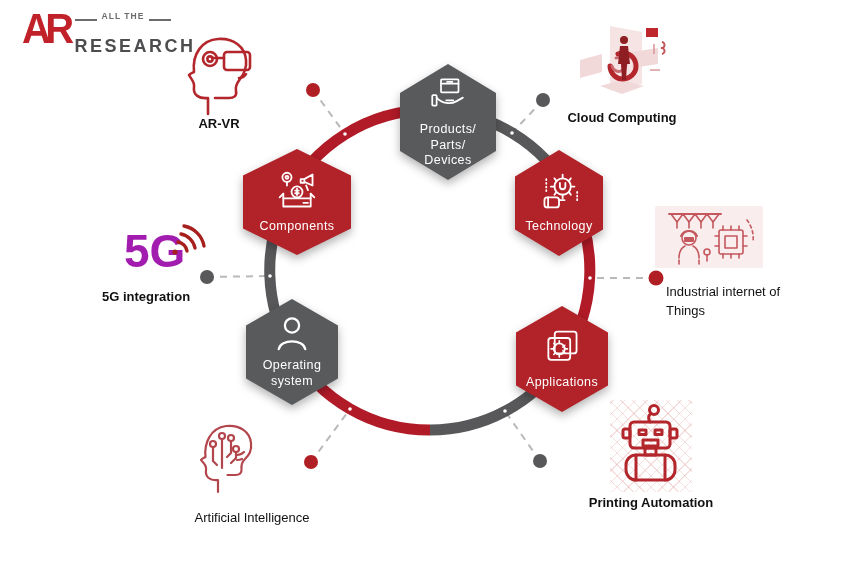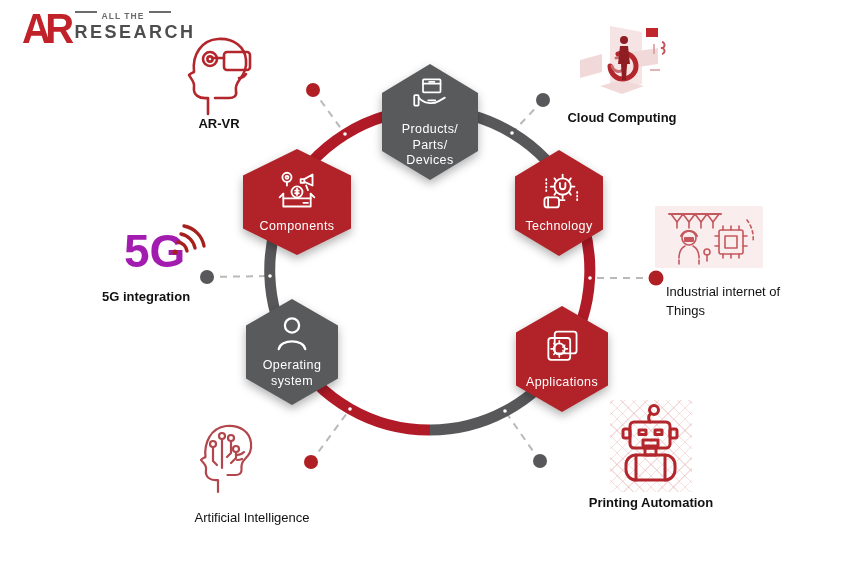--- a/index.html
+++ b/index.html
@@ -4,23 +4,23 @@
 <style>
   html,body{margin:0;padding:0;background:#ffffff;}
   .canvas{position:relative;width:841px;height:561px;background:#ffffff;overflow:hidden;
           font-family:"Liberation Sans","DejaVu Sans",sans-serif;}
 
   
   .logo{position:absolute;left:22px;top:8px;display:flex;align-items:flex-start;}
   .logo-mark{font-weight:800;font-size:40px;line-height:40px;color:#c1222a;letter-spacing:-0.14em;
              transform:scaleY(1.05);padding-right:6px;}
   .logo-text{padding-top:3px;}
-  .logo-tagline{display:flex;align-items:flex-start;gap:5px;color:#6b6b6d;font-size:8.5px;font-weight:700;letter-spacing:1px;}
+  .logo-tagline{display:flex;align-items:flex-end;gap:5px;color:#6b6b6d;font-size:8.5px;font-weight:700;letter-spacing:1px;}
   .logo-tagline .rule{width:22px;height:2px;background:#6b6b6d;}
-  .logo-name{font-size:18px;font-weight:600;color:#4d4d4f;letter-spacing:2.5px;margin-top:1px;}
+  .logo-name{font-size:18px;font-weight:600;color:#4d4d4f;letter-spacing:2.5px;margin-top:15px;}
 
   
   .overlay{position:absolute;left:0;top:0;}
 
   
   .hex-wrap{position:absolute;filter:drop-shadow(0 4px 5px rgba(0,0,0,0.3));}
   .hex{width:100%;height:100%;clip-path:polygon(50% 0%,100% 25%,100% 75%,50% 100%,0% 75%,0% 25%);
        display:flex;flex-direction:column;align-items:center;justify-content:center;gap:3px;}
   .hex.red{background:#b22329;}
   .hex.gray{background:#595a5c;}
@@ -96,21 +96,21 @@
       <circle cx="313" cy="90" r="7" fill="#b01f24"></circle>
       <circle cx="543" cy="100" r="7" fill="#58585a"></circle>
       <circle cx="656" cy="278" r="7.5" fill="#b01f24"></circle>
       <circle cx="207" cy="277" r="7" fill="#58585a"></circle>
       <circle cx="311" cy="462" r="7" fill="#b01f24"></circle>
       <circle cx="540" cy="461" r="7" fill="#58585a"></circle>
     </g>
   </svg>
 
 
-  <div class="hex-wrap" style="left:382px;top:64px;width:96px;height:116px;">
+  <div class="hex-wrap" style="left:400px;top:64px;width:96px;height:116px;">
     <div class="hex gray">
       <span>
         <svg width="42" height="40" viewBox="0 0 48 44" fill="none" stroke="#ffffff" stroke-width="2" stroke-linecap="round" stroke-linejoin="round">
           <rect x="16" y="4" width="20" height="15" rx="1"></rect>
           <line x1="16" y1="9" x2="36" y2="9"></line>
           <line x1="23" y1="7" x2="29" y2="7"></line>
           <rect x="6" y="22" width="5" height="12" rx="1"></rect>
           <path d="M11 25 c6 7 16 8 23 4 l7 -4"></path>
           <path d="M22 28 h8"></path>
         </svg>

